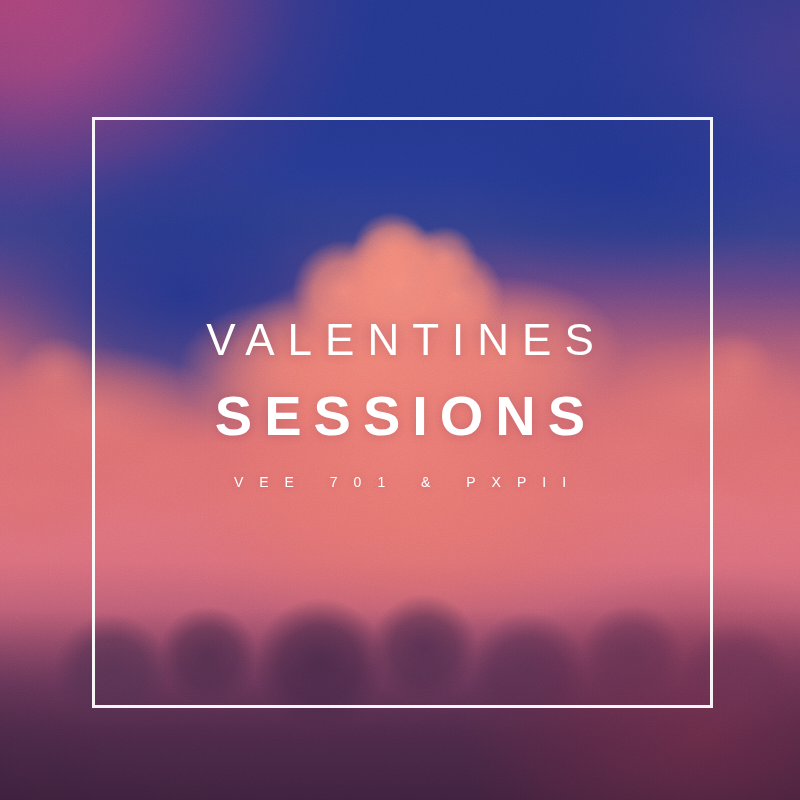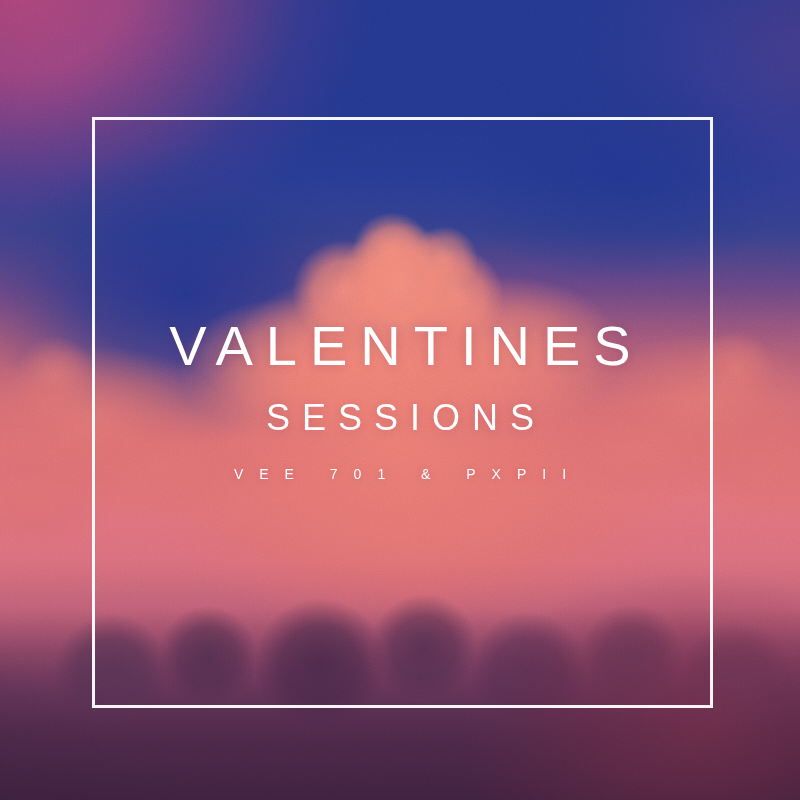--- a/index.html
+++ b/index.html
@@ -178,32 +178,32 @@
   #text-block {
     position: absolute;
     left: 0;
     right: 0;
     top: 318px;
     text-align: center;
     color: #ffffff;
   }
 
   .title-line-1 {
-    font-size: 56px;
+    font-size: 44px;
     font-weight: 300;
     letter-spacing: 13px;
     line-height: 1.0;
     text-indent: 13px;
     white-space: nowrap;
     text-shadow: 0 1px 10px rgba(90,30,60,0.18);
   }
 
   .title-line-2 {
-    font-size: 36px;
-    font-weight: 400;
+    font-size: 56px;
+    font-weight: 700;
     letter-spacing: 12px;
     line-height: 1.0;
     text-indent: 12px;
     margin-top: 26px;
     white-space: nowrap;
     text-shadow: 0 1px 10px rgba(90,30,60,0.18);
   }
 
   .subtitle {
     font-size: 14px;

